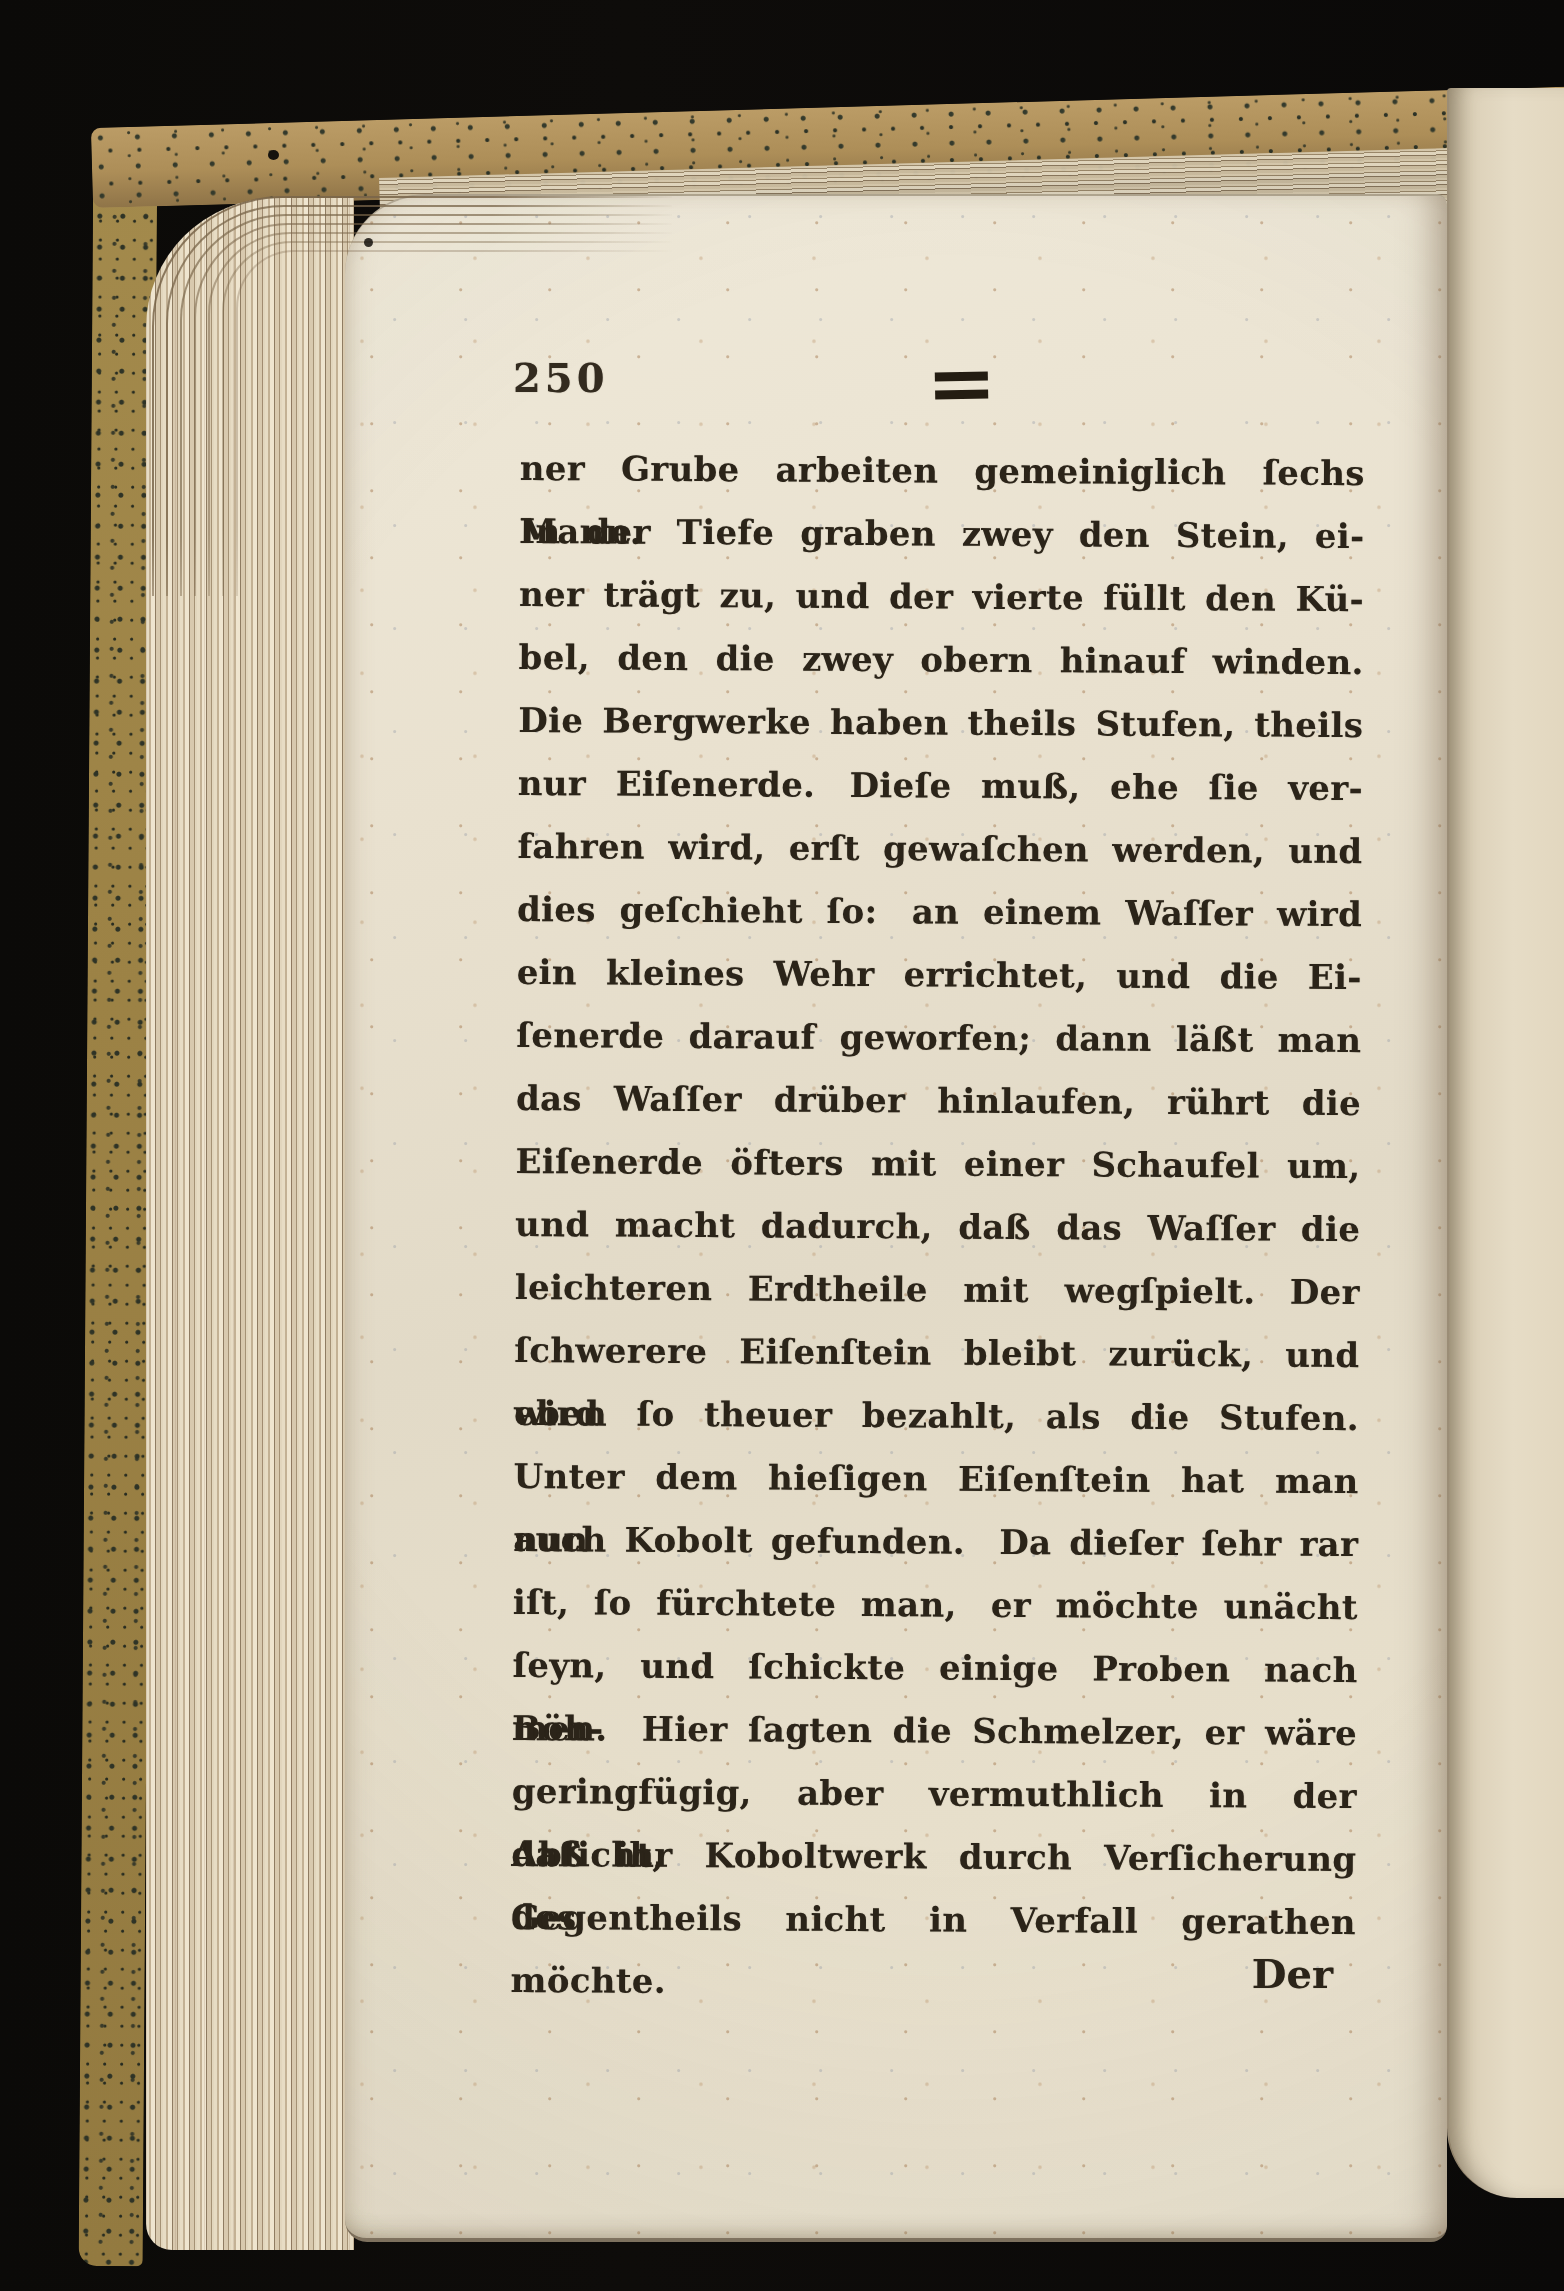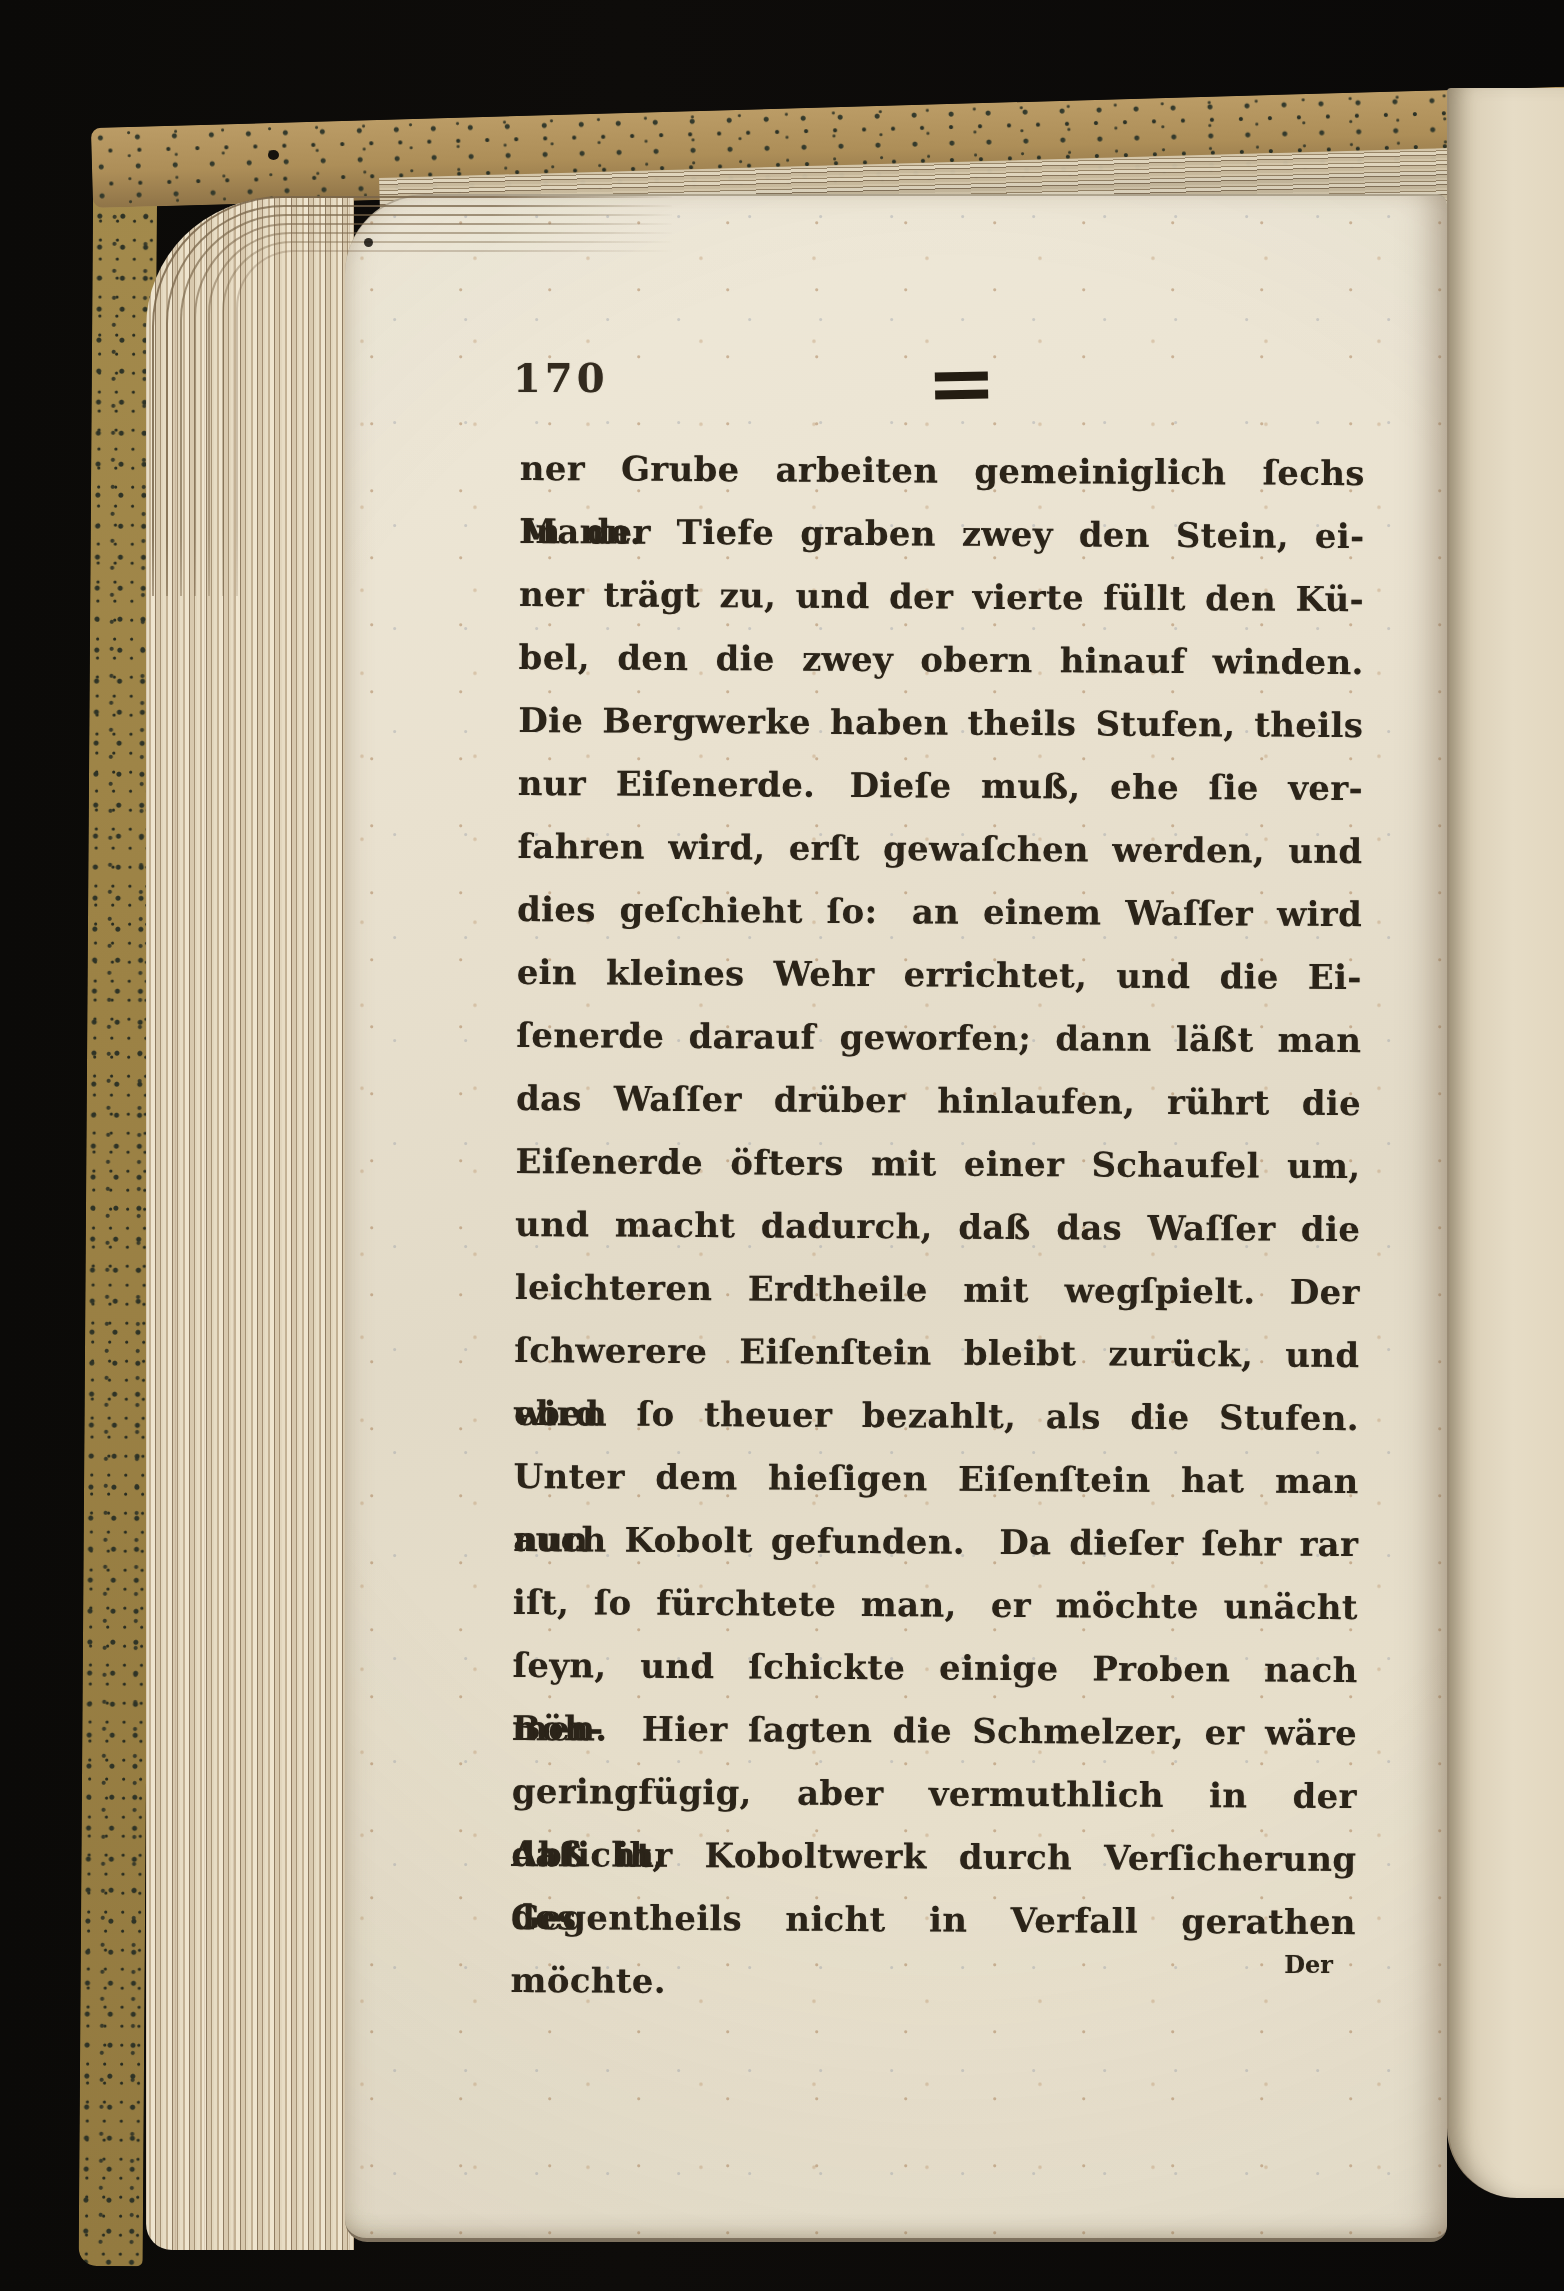--- a/index.html
+++ b/index.html
@@ -118,35 +118,35 @@
     letter-spacing:.3px;word-spacing:2px;
     transform:rotate(.35deg);transform-origin:left top;
     text-shadow:0 0 1px rgba(43,36,25,.35);
   }
   .body-text .line{
     height:63px;line-height:63px;white-space:normal;
     text-align:justify;text-align-last:justify;
   }
   .catchword{
     position:absolute;right:114px;top:1754px;
-    font-size:24px;font-weight:700;color:#2b2419;
+    font-size:40px;font-weight:700;color:#2b2419;
     text-shadow:0 0 1px rgba(43,36,25,.35);
   }
 </style>
 </head>
 <body>
 
 <div class="layer cover-edge"></div>
 <div class="layer top-edge-band"></div>
 <div class="layer top-stack"></div>
 <div class="layer page-stack-left"></div>
 <div class="layer page-right"></div>
 
 <div class="layer page-main">
-  <div class="page-number">170</div>
+  <div class="page-number">250</div>
   <div class="double-rule"></div>
   <div class="body-text">
       <div class="line">ner Grube arbeiten gemeiniglich ſechs Mann.</div>
       <div class="line">In der Tiefe graben zwey den Stein, ei-</div>
       <div class="line">ner trägt zu, und der vierte füllt den Kü-</div>
       <div class="line">bel, den die zwey obern hinauf winden.</div>
       <div class="line">Die Bergwerke haben theils Stufen, theils</div>
       <div class="line">nur Eiſenerde. Dieſe muß, ehe ſie ver-</div>
       <div class="line">fahren wird, erſt gewaſchen werden, und</div>
       <div class="line">dies geſchieht ſo: an einem Waſſer wird</div>

